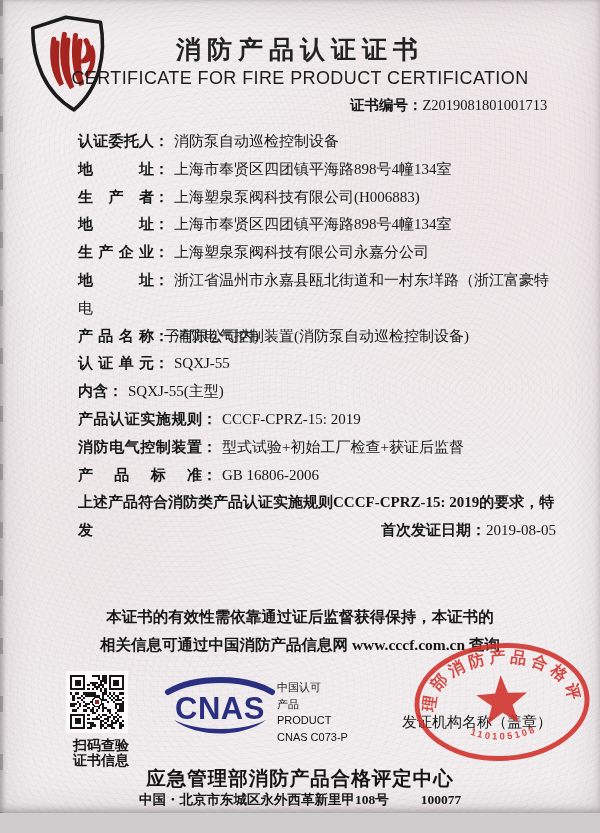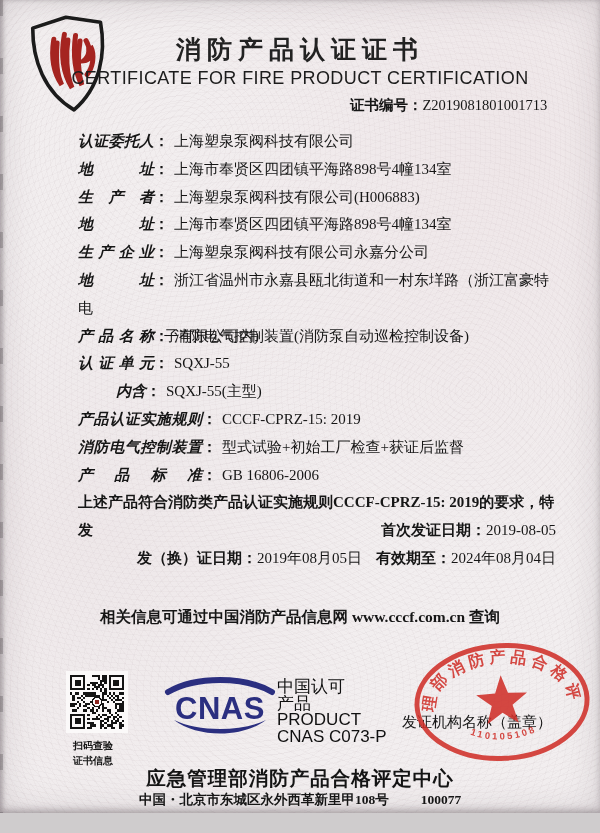--- a/index.html
+++ b/index.html
@@ -23,38 +23,38 @@
   .logo{position:absolute;left:22px;top:12px;width:96px;height:104px;transform:rotate(-5deg);}
   .title{position:absolute;left:0;right:0;top:33px;text-align:center;
     font-size:25px;font-weight:bold;letter-spacing:6px;color:#222;}
   .subtitle{position:absolute;left:0;right:0;top:68px;text-align:center;
     font-family:"Liberation Sans","DejaVu Sans",sans-serif;font-size:18px;letter-spacing:.4px;color:#1c1c1c;}
   .certno{position:absolute;left:350px;top:96px;font-size:14.5px;}
   .certno .lab{font-weight:bold;}
   .body{position:absolute;left:78px;top:128px;width:478px;font-size:15px;}
   .row{margin:0;height:27.8px;line-height:27.8px;white-space:nowrap;}
   .row.wrap2{height:55.6px;white-space:normal;}
-  .lbl{display:inline-block;width:76px;font-weight:bold;text-align:justify;text-align-last:justify;vertical-align:top;font-style:italic;}
+  .lbl{display:inline-block;width:76px;font-weight:bold;text-align:justify;text-align-last:justify;vertical-align:top;}
   .lbl.wide{width:124px;}
   .colon{font-weight:bold;}
   .val{margin-left:5px;}
-  .row.indent{margin-left:38px;}
+  .row.indent{}
   .row.indent .lbl{width:auto;text-align-last:auto;}
   .line2{display:block;margin-left:86px;line-height:27.8px;}
   .stmt{margin:0;height:27.8px;line-height:27.8px;font-weight:600;}
   .daterow{margin:0;height:27.8px;line-height:27.8px;white-space:nowrap;text-align:right;}
   .daterow .dlab{font-weight:bold;}
   .first-issue{margin-left:97px;}
   .valid-lab{margin-left:14px;}
   .notice{position:absolute;left:0;right:0;top:603px;text-align:center;font-weight:bold;font-size:15.5px;line-height:28px;}
   .qr{position:absolute;left:66px;top:671px;width:62px;height:62px;}
-  .qr-cap{position:absolute;left:73px;top:739px;font-size:10px;font-weight:600;line-height:14.5px;}
+  .qr-cap{position:absolute;left:73px;top:739px;font-size:14px;font-weight:600;line-height:14.5px;}
   .cnas{position:absolute;left:158px;top:674px;width:124px;height:64px;}
   .accr{position:absolute;left:277px;top:679px;font-family:"Liberation Sans","DejaVu Sans",sans-serif;
-    font-size:17px;line-height:16.5px;color:#101010;}
+    font-size:11px;line-height:16.5px;color:#101010;}
   .seal-label{position:absolute;left:402px;top:713px;font-size:15px;font-weight:normal;z-index:1;}
   .seal{position:absolute;left:408px;top:638px;width:188px;height:128px;z-index:2;opacity:.88;transform:rotate(-3deg);}
   .org{position:absolute;left:0;right:0;top:765px;text-align:center;font-size:19.5px;font-weight:bold;letter-spacing:1px;color:#141414;}
   .addr{position:absolute;left:0;right:0;top:791px;text-align:center;font-size:13.5px;font-weight:600;}
   .addr .post{margin-left:32px;}
   .url{position:absolute;left:0;right:0;top:811px;text-align:center;font-size:13px;font-weight:700;color:#20242e;}
 </style>
 </head>
 <body>
 
@@ -70,44 +70,42 @@
     </g>
   </svg>
 
   <div class="title">消防产品认证证书</div>
   <div class="subtitle">CERTIFICATE FOR FIRE PRODUCT CERTIFICATION</div>
   <div class="certno">
     <span class="lab">证书编号：</span><span>Z2019081801001713</span>
   </div>
 
   <div class="body">
-    <p class="row"><span class="lbl">认证委托人</span><span class="colon">：</span><span class="val">上海塑泉泵阀科技有限公司</span></p>
+    <p class="row"><span class="lbl">认证委托人</span><span class="colon">：</span><span class="val">消防泵自动巡检控制设备</span></p>
     <p class="row"><span class="lbl">地址</span><span class="colon">：</span><span class="val">上海市奉贤区四团镇平海路898号4幢134室</span></p>
     <p class="row"><span class="lbl">生产者</span><span class="colon">：</span><span class="val">上海塑泉泵阀科技有限公司(H006883)</span></p>
     <p class="row"><span class="lbl">地址</span><span class="colon">：</span><span class="val">上海市奉贤区四团镇平海路898号4幢134室</span></p>
     <p class="row"><span class="lbl">生产企业</span><span class="colon">：</span><span class="val">上海塑泉泵阀科技有限公司永嘉分公司</span></p>
     <p class="row wrap2"><span class="lbl">地址</span><span class="colon">：</span><span class="val">浙江省温州市永嘉县瓯北街道和一村东垟路（浙江富豪特电</span><span class="line2">子有限公司内)</span></p>
     <p class="row"><span class="lbl">产品名称</span><span class="colon">：</span><span class="val">消防电气控制装置(消防泵自动巡检控制设备)</span></p>
     <p class="row"><span class="lbl">认证单元</span><span class="colon">：</span><span class="val">SQXJ-55</span></p>
     <p class="row indent"><span class="lbl">内含</span><span class="colon">：</span><span class="val">SQXJ-55(主型)</span></p>
     <p class="row"><span class="lbl wide">产品认证实施规则</span><span class="colon">：</span><span class="val">CCCF-CPRZ-15: 2019</span></p>
     <p class="row"><span class="lbl wide">消防电气控制装置</span><span class="colon">：</span><span class="val">型式试验+初始工厂检查+获证后监督</span></p>
     <p class="row"><span class="lbl wide">产品标准</span><span class="colon">：</span><span class="val">GB 16806-2006</span></p>
 
     <p class="stmt">上述产品符合消防类产品认证实施规则CCCF-CPRZ-15: 2019的要求，特发</p>
 
     <p class="daterow first-issue">
       <span class="dlab">首次发证日期：</span><span>2019-08-05</span>
     </p>
-    <p class="daterow">
-      <span class="dlab">发（换）证日期：</span><span>2019年08月05日</span><span class="dlab valid-lab">有效期至：</span><span>2024年08月04日</span>
-    </p>
   </div>
 
   <div class="notice">
+    <div>本证书的有效性需依靠通过证后监督获得保持，本证书的</div>
     <div>相关信息可通过中国消防产品信息网 www.cccf.com.cn 查询</div>
   </div>
 
   <svg id="qr-svg" class="qr" viewBox="0 0 29 29" shape-rendering="crispEdges">
       <rect x="0" y="0" width="29" height="29" fill="#fbf9f9"></rect>
       <g fill="#141414">
         <rect x="2" y="2" width="1" height="1"></rect>
         <rect x="3" y="2" width="1" height="1"></rect>
         <rect x="4" y="2" width="1" height="1"></rect>
         <rect x="5" y="2" width="1" height="1"></rect>

